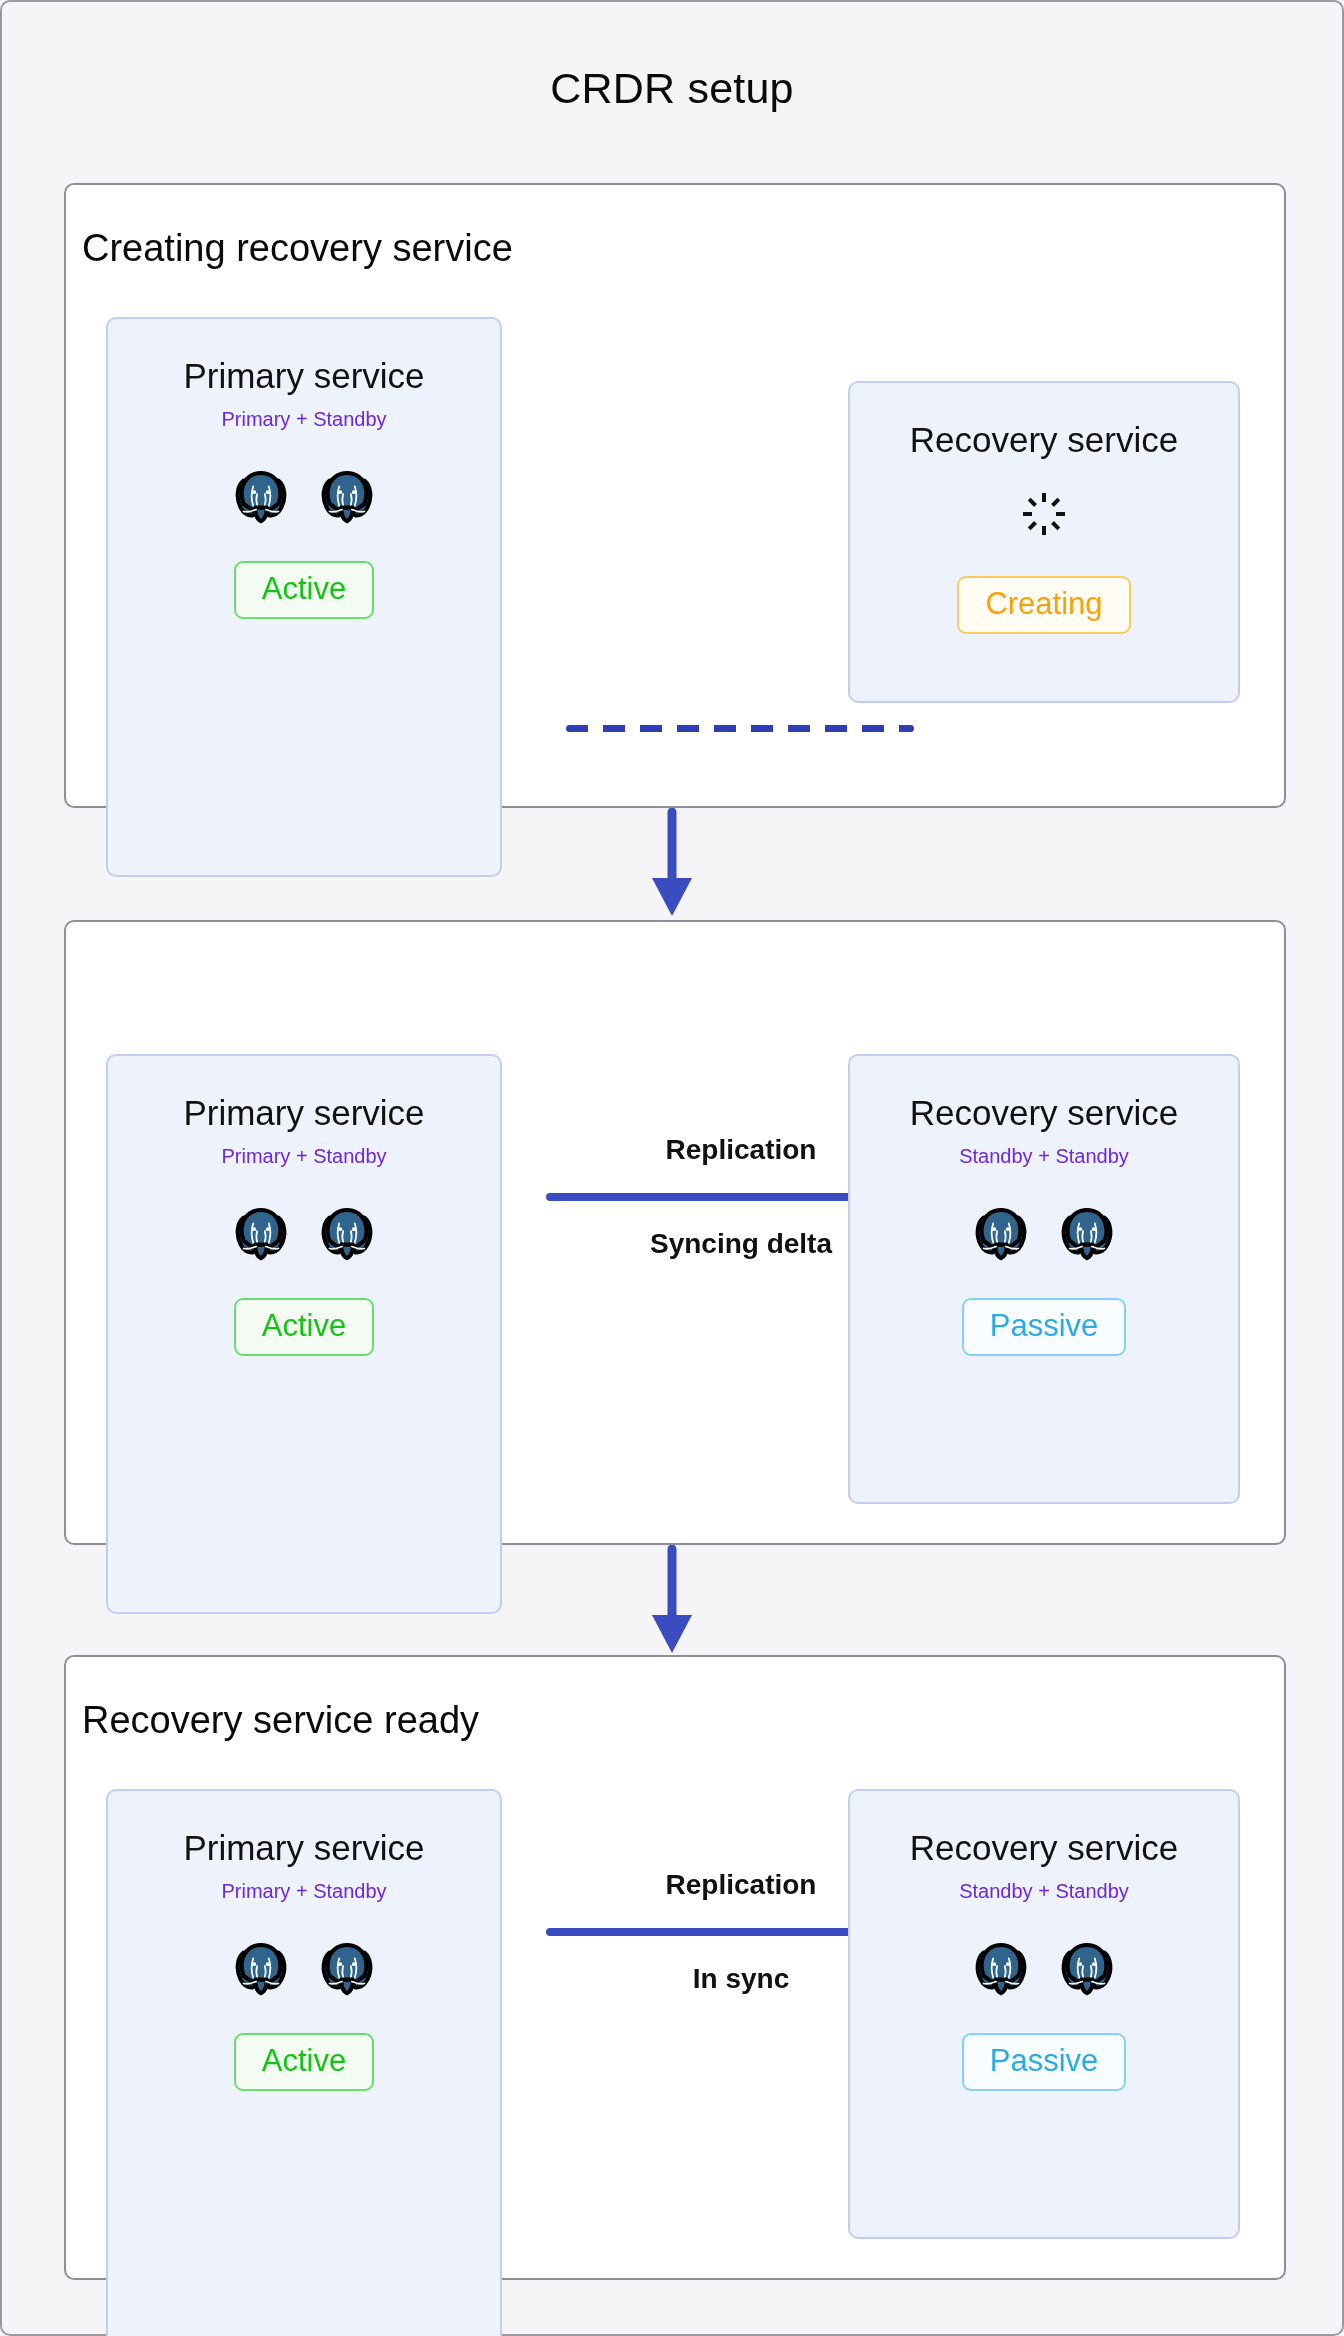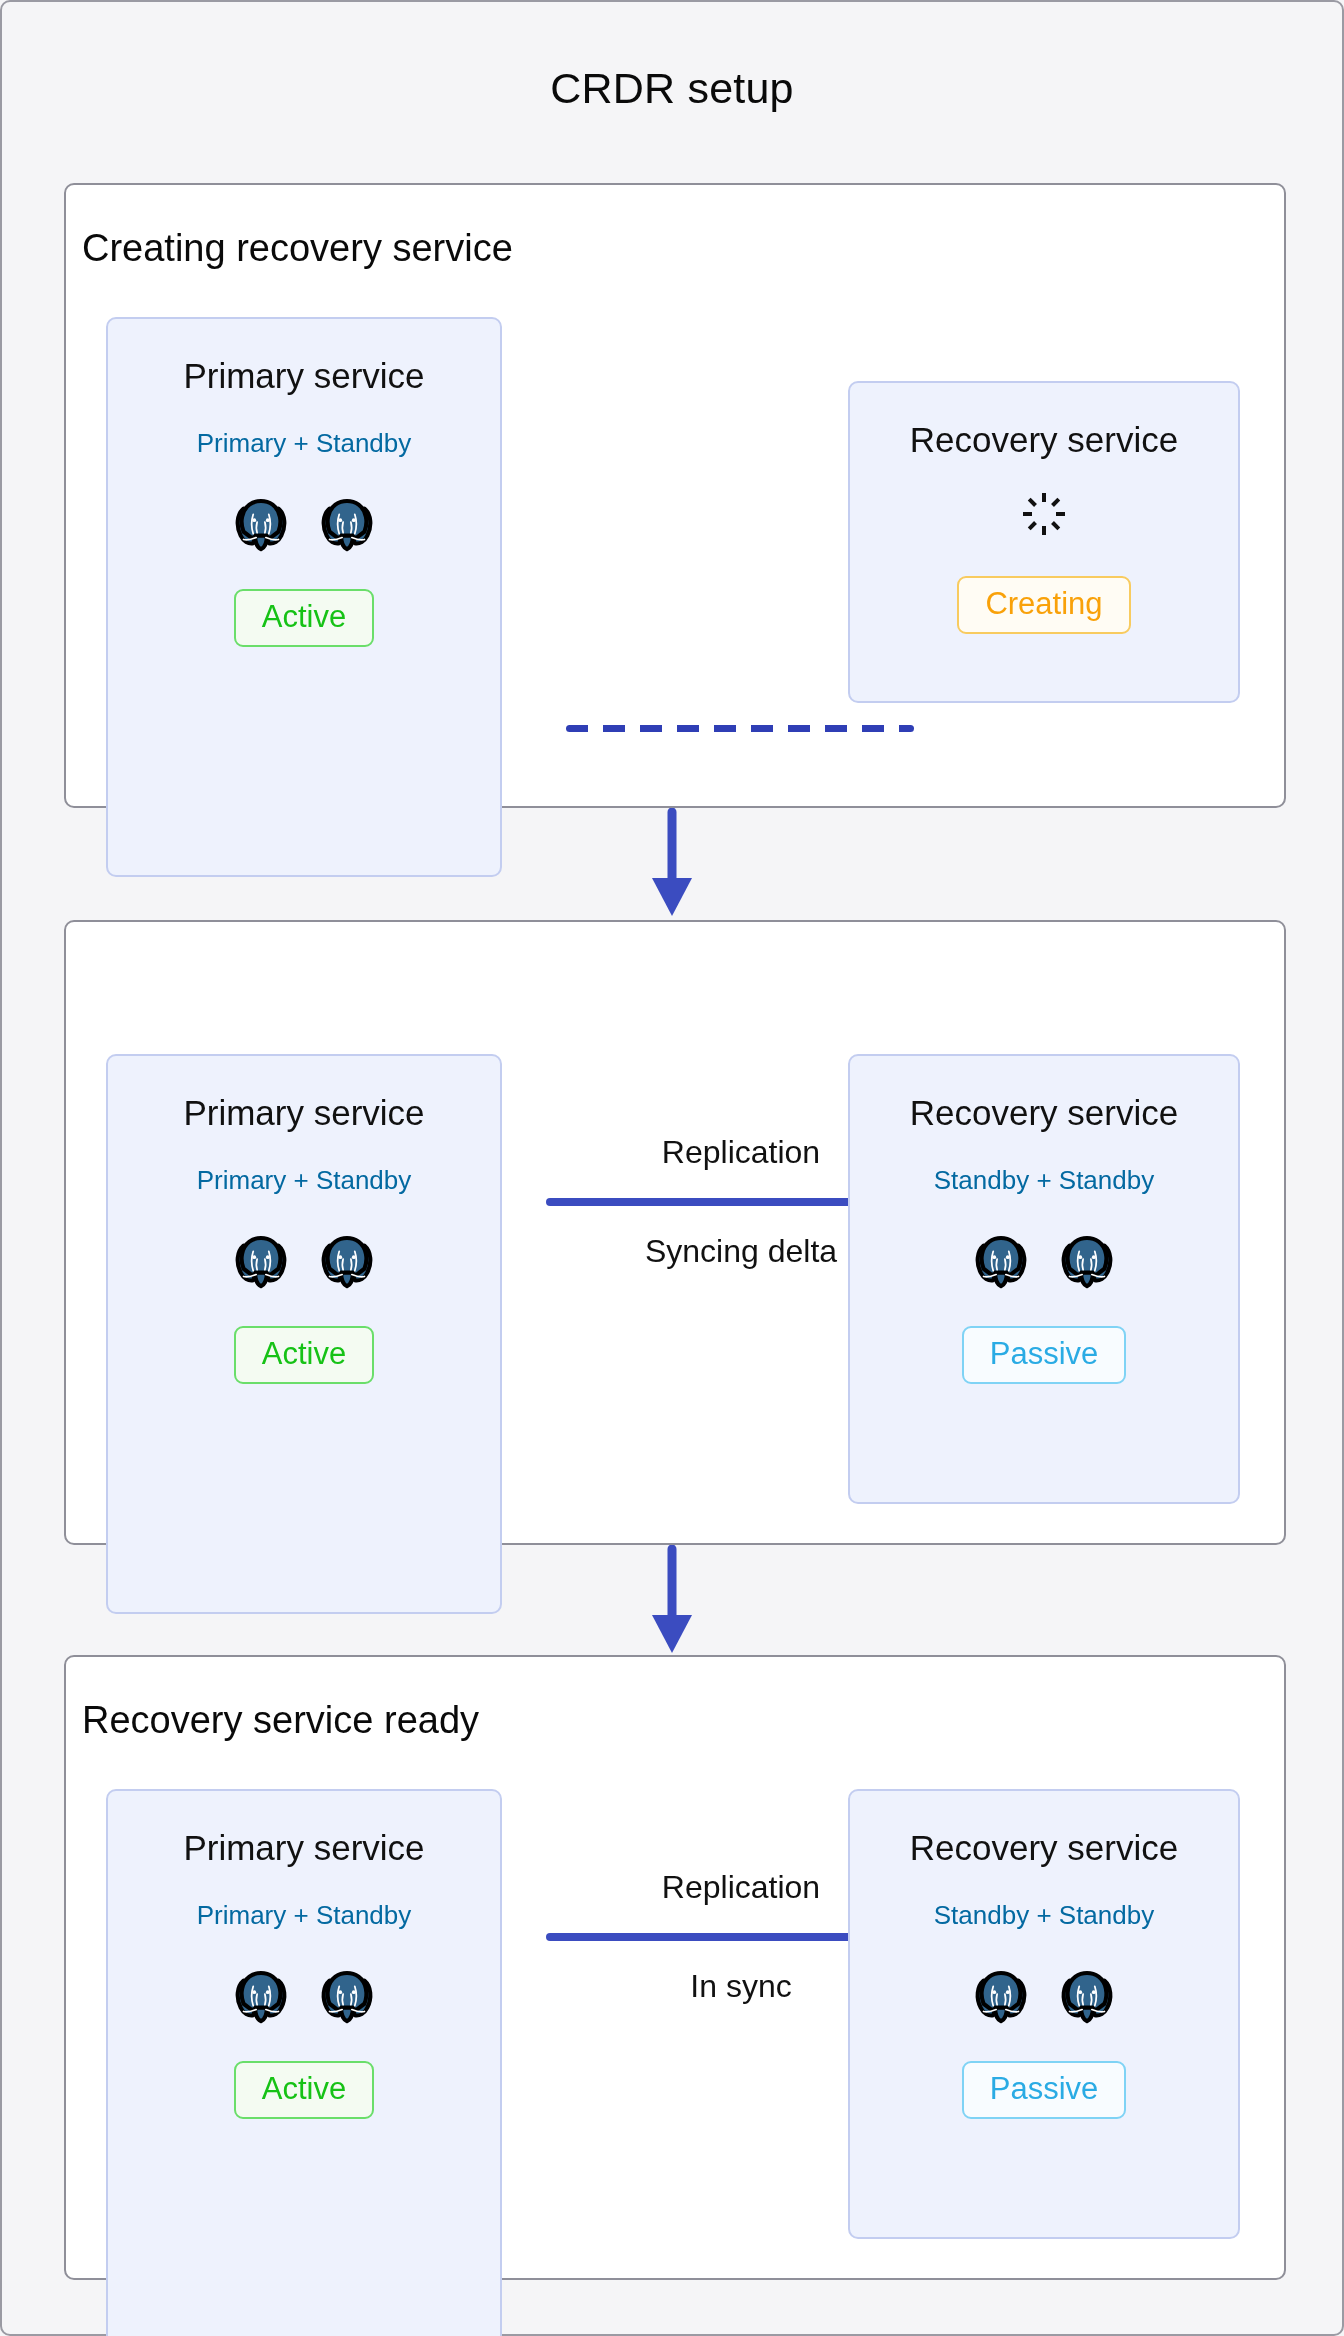--- a/index.html
+++ b/index.html
@@ -75,23 +75,23 @@
   #card-1-right { top: 132px; width: 392px; height: 450px; }
   #card-2-right { top: 132px; width: 392px; height: 450px; }
 
   .card-title {
     font-size: 35px;
     color: #111111;
     margin-top: 38px;
     line-height: 1.1;
   }
   .card-sub {
-    font-size: 26px;
-    color: #0369a1;
-    margin-top: 32px;
+    font-size: 20px;
+    color: #6d28d9;
+    margin-top: 12px;
   }
   .nodes {
     display: flex;
     gap: 24px;
     margin-top: 34px;
   }
   .pg-icon { display: block; }
 
   .badge {
     margin-top: 34px;
@@ -133,22 +133,23 @@
   }
 
   .repl {
     position: absolute;
     left: 480px;
     width: 390px;
     top: 212px;
     text-align: center;
   }
   .repl-top, .repl-bottom {
-    font-size: 32px;
+    font-size: 28px;
     color: #111111;
+    font-weight: bold;
   }
   .repl-top { margin-bottom: 14px; }
   .repl-bottom { margin-top: 14px; }
   .repl-arrow { display: block; }
 
   .step-arrow {
     position: absolute;
     left: 50%;
     transform: translateX(-50%);
   }

